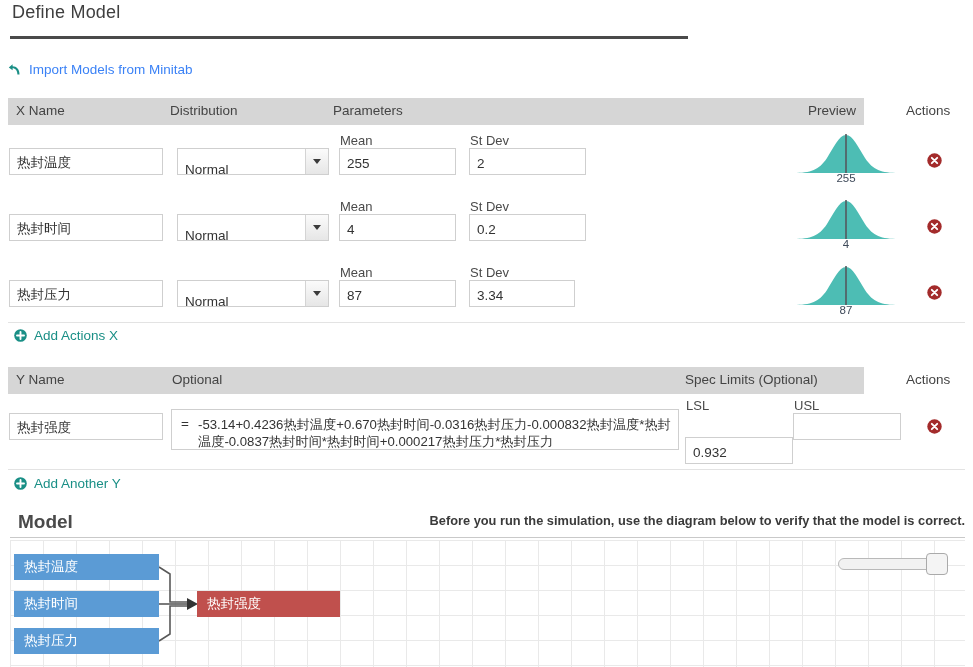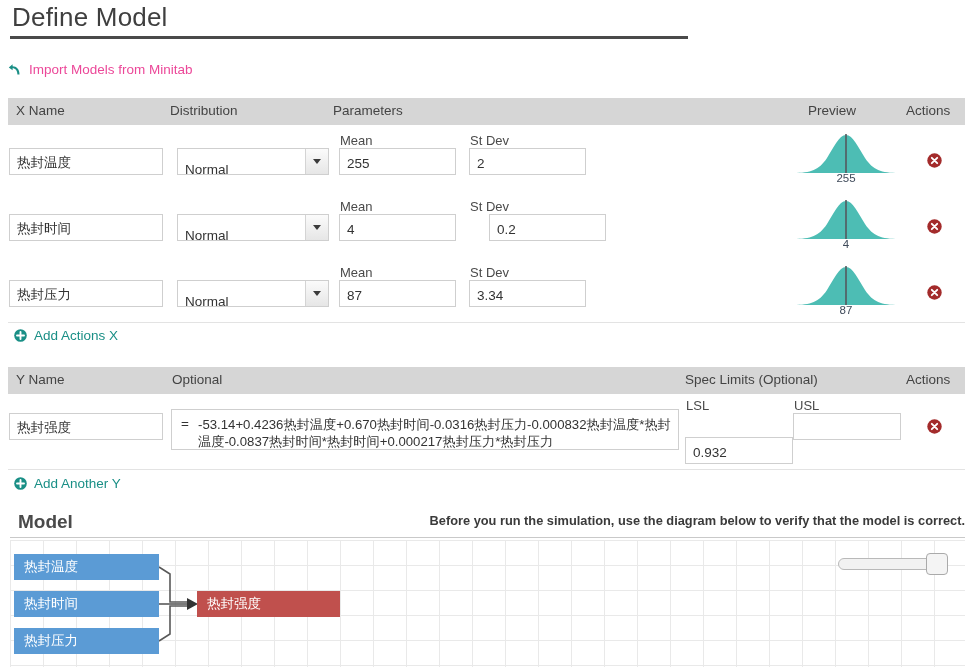--- a/index.html
+++ b/index.html
@@ -9,40 +9,40 @@
     background: #ffffff;
     font-family: "Liberation Sans", "DejaVu Sans", sans-serif;
     color: #3a3a3a;
     overflow: hidden;
   }
   .page { position: relative; width: 973px; height: 667px; }
 
   
   .page-title {
     position: absolute; left: 12px; top: 2px;
-    font-size: 26px; font-weight: 400; color: #3f3f3f;
+    font-size: 18px; font-weight: 400; color: #3f3f3f;
     letter-spacing: 0.2px;
   }
   .title-rule {
     position: absolute; left: 10px; top: 36px;
     width: 678px; height: 3px; background: #4a4a4a;
   }
 
   
   .import-link {
     position: absolute; left: 8px; top: 62px;
     display: flex; align-items: center; gap: 7px;
     font-size: 13.5px; color: #1a8f86; cursor: pointer;
   }
-  .import-link .label { color: #ec4899; }
+  .import-link .label { color: #3b82f6; }
   .icon-import { width: 14px; height: 14px; display: block; }
 
   
   .hdr-bar {
-    position: absolute; left: 8px; width: 957px; height: 27px;
+    position: absolute; left: 8px; width: 856px; height: 27px;
     background: #d6d6d6;
   }
   .hdr-bar .cell {
     position: absolute; top: 5px; font-size: 13.5px; color: #444;
     white-space: nowrap;
   }
 
   
   .xrow { position: absolute; left: 8px; width: 957px; height: 66px; background: #fff; }
   .row-sep {
@@ -213,21 +213,21 @@
     <input class="fld" style="left: 1px; top: 23px; width: 154px;" value="热封时间">
     <div class="selwrap" style="left:169px; top:23px; width:152px;">
       <span class="selval">Normal</span>
       <span class="selbtn">
           <i class="caret"></i>
         </span>
     </div>
     <span class="mini-label" style="left:332px; top:8px;">Mean</span>
     <input class="fld" style="left: 331px; top: 23px; width: 117px;" value="4">
     <span class="mini-label" style="left:462px; top:8px;">St Dev</span>
-    <input class="fld" style="left: 481px; top: 23px; width: 117px;" value="0.2">
+    <input class="fld" style="left: 461px; top: 23px; width: 117px;" value="0.2">
     <div class="preview" style="left:783px; top:7px;">
       <svg width="110" height="44" viewBox="0 0 110 44">
         <path d="M2 41 C20 41 28 38 36 26 C43 15 48 3 55 3 C62 3 67 15 74 26 C82 38 90 41 108 41 Z" fill="#4dbdb4"></path>
         <line x1="55" y1="2" x2="55" y2="41" stroke="#55585e" stroke-width="1.6"></line>
       </svg>
       <div class="pv-val">4</div>
     </div>
     <div class="del" style="left:919px; top:28px;">
       <svg width="15" height="15" viewBox="0 0 15 15">
         <circle cx="7.5" cy="7.5" r="7.2" fill="#a32b2b"></circle>
@@ -241,21 +241,21 @@
     <input class="fld" style="left: 1px; top: 23px; width: 154px;" value="热封压力">
     <div class="selwrap" style="left:169px; top:23px; width:152px;">
       <span class="selval">Normal</span>
       <span class="selbtn">
           <i class="caret"></i>
         </span>
     </div>
     <span class="mini-label" style="left:332px; top:8px;">Mean</span>
     <input class="fld" style="left: 331px; top: 23px; width: 117px;" value="87">
     <span class="mini-label" style="left:462px; top:8px;">St Dev</span>
-    <input class="fld" style="left: 461px; top: 23px; width: 117px;" value="3.34">
+    <input class="fld" style="left: 461px; top: 23px; width: 106px;" value="3.34">
     <div class="preview" style="left:783px; top:7px;">
       <svg width="110" height="44" viewBox="0 0 110 44">
         <path d="M2 41 C20 41 28 38 36 26 C43 15 48 3 55 3 C62 3 67 15 74 26 C82 38 90 41 108 41 Z" fill="#4dbdb4"></path>
         <line x1="55" y1="2" x2="55" y2="41" stroke="#55585e" stroke-width="1.6"></line>
       </svg>
       <div class="pv-val">87</div>
     </div>
     <div class="del" style="left:919px; top:28px;">
       <svg width="15" height="15" viewBox="0 0 15 15">
         <circle cx="7.5" cy="7.5" r="7.2" fill="#a32b2b"></circle>

